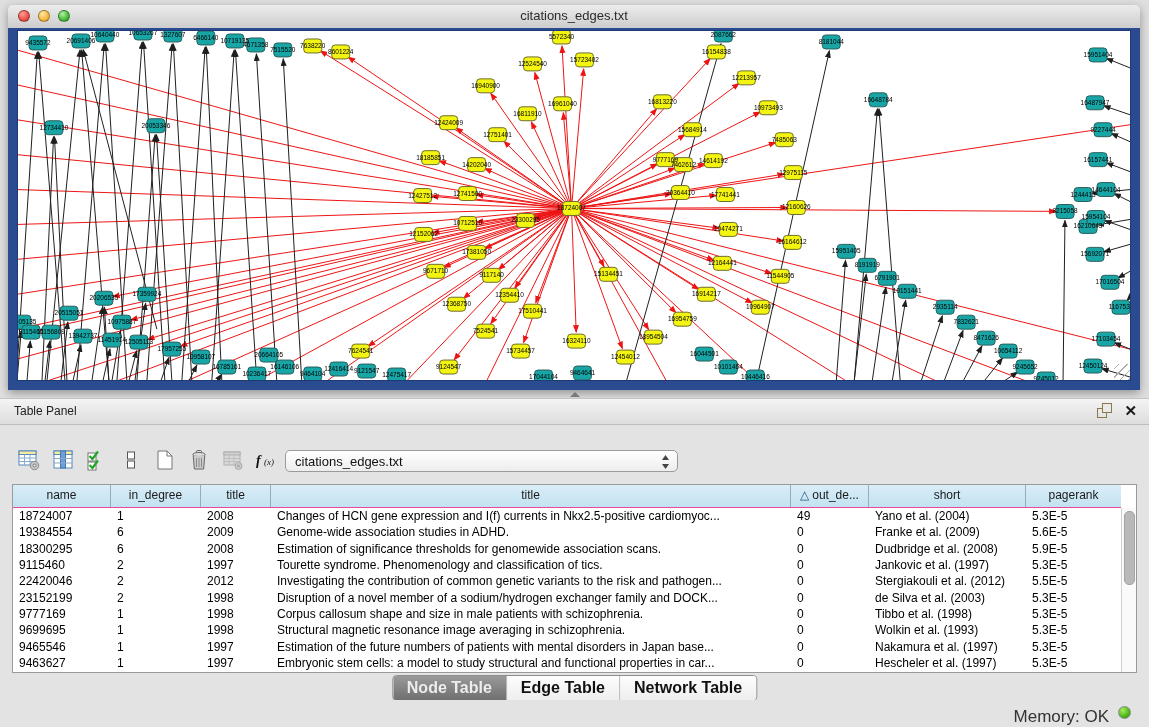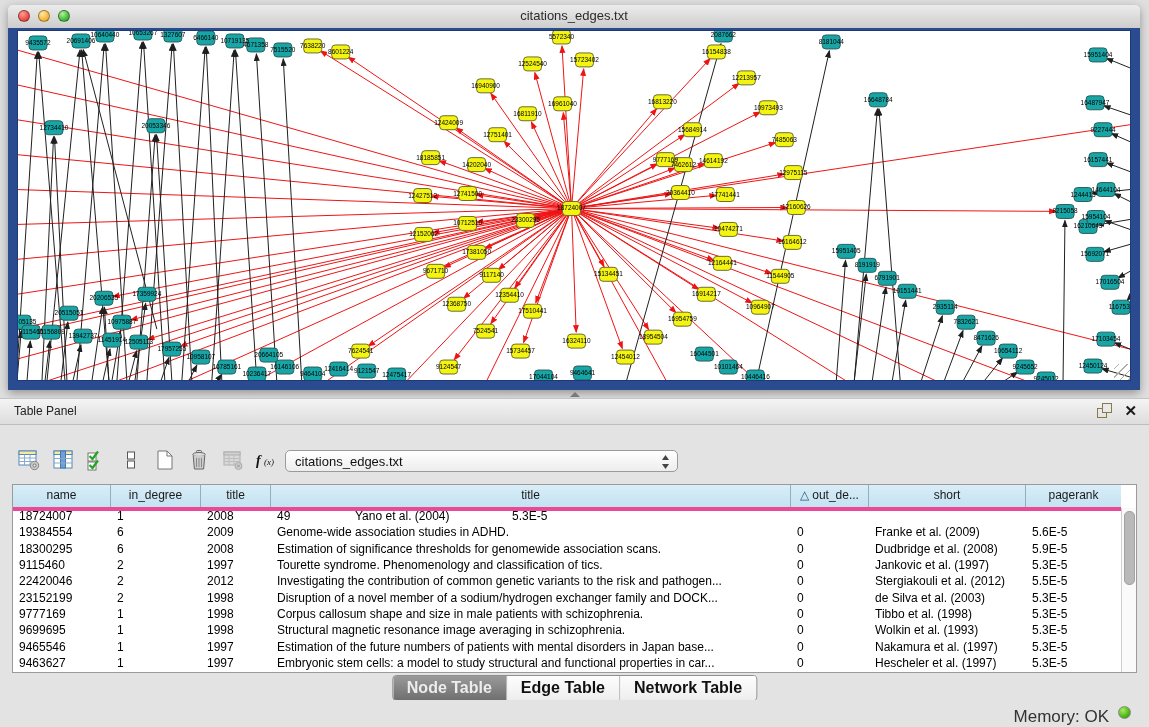--- a/index.html
+++ b/index.html
@@ -63,21 +63,21 @@
     background:linear-gradient(#ffffff,#ededed);
     border:1px solid #9b9b9b;border-radius:5px;box-sizing:border-box;
   }
   .combo-text{position:absolute;left:9px;top:3px;font-size:13px;color:#111;}
   .combo-arrows{position:absolute;right:7px;top:3px;}
   
   .table-wrap{
     position:absolute;left:12px;top:86px;width:1125px;height:189px;
     background:#fff;border:1px solid #9a9a9a;box-sizing:border-box;overflow:hidden;
   }
-  .thead{position:absolute;left:0;top:0;right:15px;height:22px;display:flex;border-bottom:4px solid #ec4899;}
+  .thead{position:absolute;left:0;top:0;right:15px;height:22px;display:flex;border-bottom:1px solid #ec4899;}
   .th{
     background:linear-gradient(#d9edf8,#c3e2f1);
     border-right:1px solid #93aebc;box-sizing:border-box;
     font-size:12px;color:#1a1a1a;text-align:center;line-height:21px;
     overflow:hidden;white-space:nowrap;flex-shrink:0;
   }
   .th:last-child{flex:1;border-right:none;}
   .sort-glyph{color:#2a5a7a;margin-right:3px;}
   .tbody{position:absolute;left:0;top:23px;right:15px;bottom:0;}
   .tr{display:flex;height:16.3px;align-items:center;}
@@ -605,20 +605,21 @@
         <div class="th" style="width: 520px;">title</div>
         <div class="th" style="width: 78px;"><span class="sort-glyph">△</span>out_de...</div>
         <div class="th" style="width: 157px;">short</div>
         <div class="th">pagerank</div>
       </div>
     <div class="tbody" id="tbody">
         <div class="tr">
           <div class="td" style="width: 98px;">18724007</div>
           <div class="td" style="width: 90px;">1</div>
           <div class="td" style="width: 70px;">2008</div>
+          <div class="td" style="width: 520px;">Changes of HCN gene expression and I(f) currents in Nkx2.5-positive cardiomyoc...</div>
           <div class="td" style="width: 78px;">49</div>
           <div class="td" style="width: 157px;">Yano et al. (2004)</div>
           <div class="td">5.3E-5</div>
         </div>
         <div class="tr">
           <div class="td" style="width: 98px;">19384554</div>
           <div class="td" style="width: 90px;">6</div>
           <div class="td" style="width: 70px;">2009</div>
           <div class="td" style="width: 520px;">Genome-wide association studies in ADHD.</div>
           <div class="td" style="width: 78px;">0</div>

